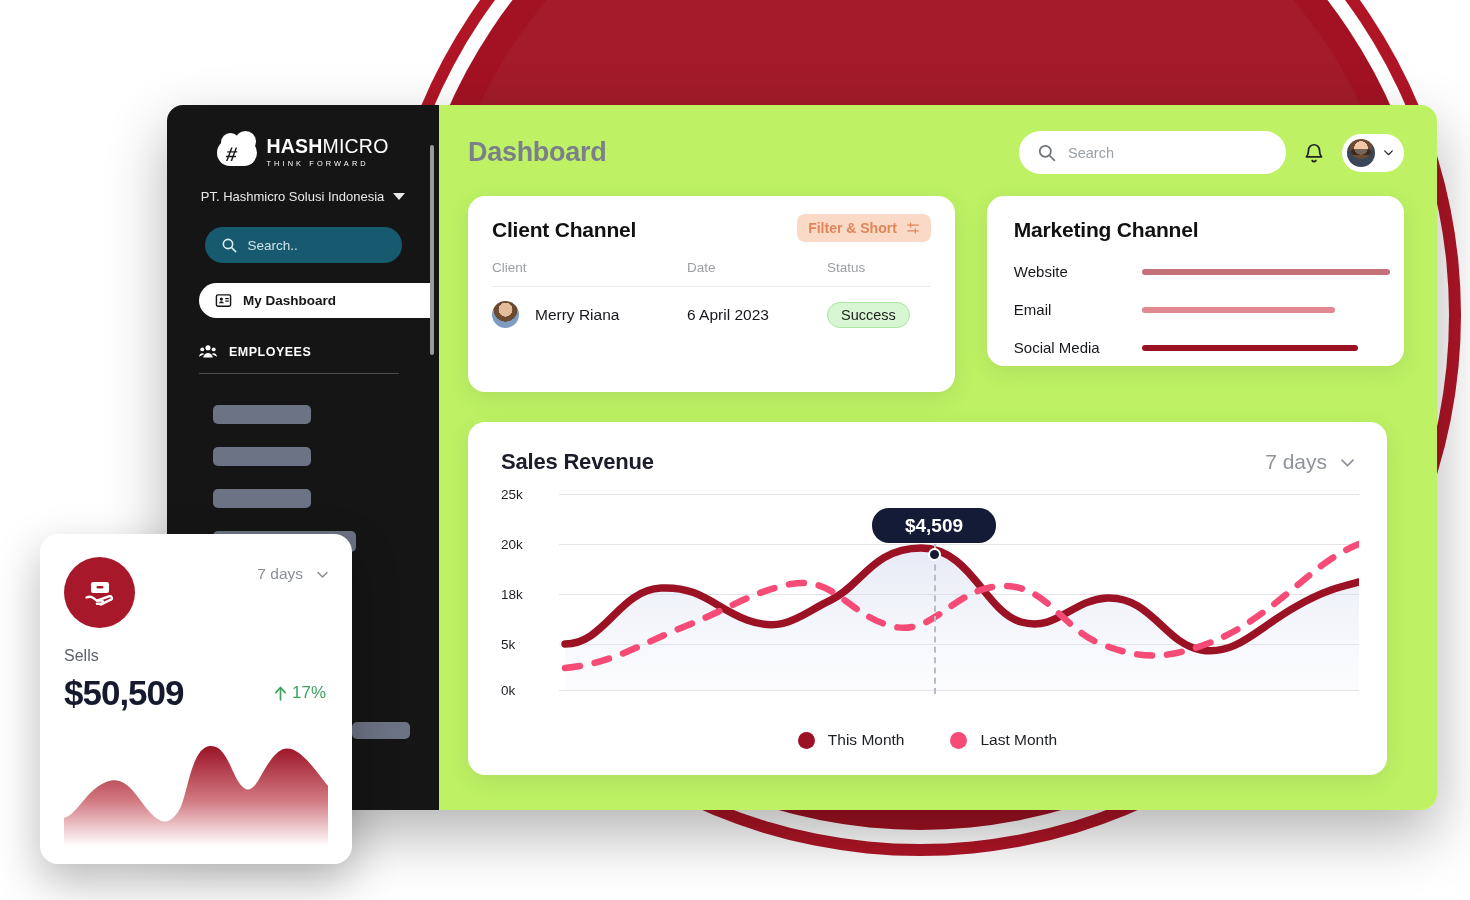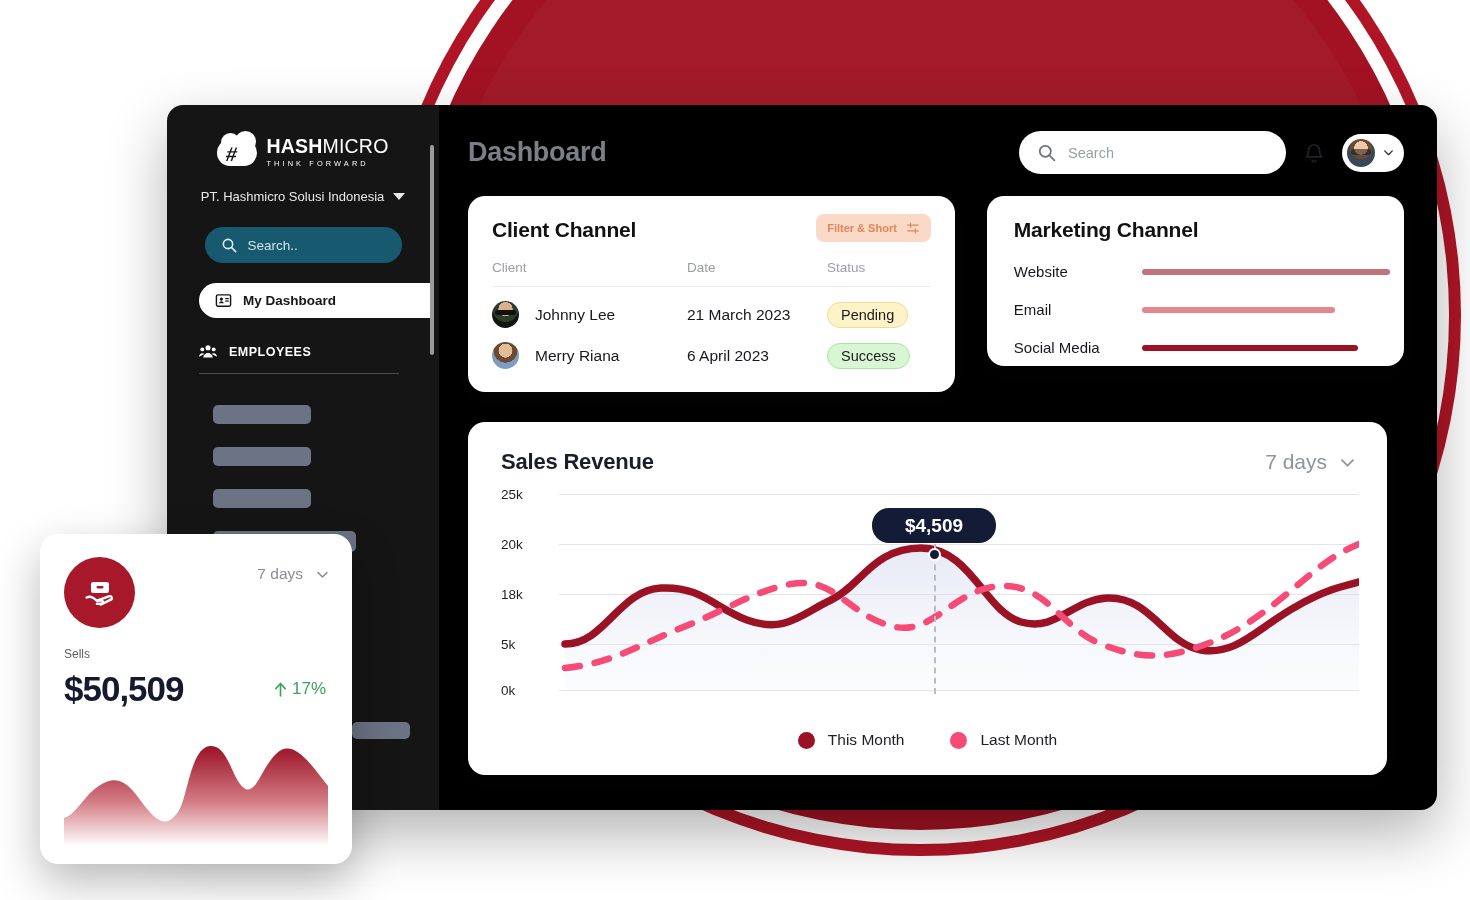--- a/index.html
+++ b/index.html
@@ -99,21 +99,21 @@
   .skel.w3{ width:98px; height:19px; margin-top:23px; }
   .skel.w4{ width:143px; height:21px; margin-top:23px; }
   .skel.w5{ width:58px; height:17px; margin-top:170px; margin-left:185px; }
 
   .side-scroll{
     position:absolute; right:5px; top:40px; width:4px; height:210px;
     background:#9a9a9a; border-radius:2px;
   }
 
   
-  .main{ flex:1; height:100%; background:#000000; position:relative; overflow:hidden; }
+  .main{ flex:1; height:100%; background:#bef264; position:relative; overflow:hidden; }
 
   .topbar{ display:flex; align-items:center; padding:26px 33px 0 29px; }
   .page-title{ color:#7b7f8a; font-size:27px; font-weight:700; letter-spacing:-.3px; }
   .topbar-right{ margin-left:auto; display:flex; align-items:center; gap:17px; }
   .top-search{
     width:267px; height:43px; border-radius:22px; background:#fff;
     display:flex; align-items:center; gap:12px; padding:0 18px;
   }
   .top-search .ph{ color:#9aa0a8; font-size:14.5px; }
   .avatar-pill{
@@ -134,21 +134,21 @@
   .cards-row{ display:flex; gap:32px; padding:22px 33px 0 29px; }
   .card{ background:#fff; border-radius:17px; box-shadow:0 6px 22px rgba(40,40,60,.10); }
   .card-payment{ width:490px; height:196px; padding:22px 24px 0 24px; position:relative; }
   .card-mkt{ width:420px; height:170px; padding:22px 0 0 27px; overflow:hidden; }
 
   .card-title{ font-size:21px; font-weight:700; color:#111; letter-spacing:-.2px; }
   .filter-btn{
     position:absolute; right:24px; top:18px; height:28px; border-radius:8px;
     background:#fbd9c7; display:flex; align-items:center; gap:9px; padding:0 11px;
   }
-  .filter-btn .lbl{ color:#e1865a; font-size:11px; font-weight:600; }
+  .filter-btn .lbl{ color:#e1865a; font-size:14px; font-weight:600; }
 
   table.pay{ width:100%; border-collapse:collapse; margin-top:18px; }
   table.pay th{
     text-align:left; font-size:13.5px; font-weight:400; color:#9c9ea6;
     padding-bottom:11px; border-bottom:1px solid #ececee;
   }
   table.pay td{ padding-top:14px; font-size:15.5px; color:#16181d; }
   .client-cell{ display:flex; align-items:center; gap:16px; }
   .c-av{ width:27px;height:27px;border-radius:50%; flex:0 0 27px; overflow:hidden; position:relative; }
   .c-av.a1{ background:radial-gradient(circle at 50% 30%, #d9b08c 0 30%, #2d3b2a 31% 55%, #141414 56% 100%); }
@@ -197,21 +197,21 @@
     position:absolute; left:40px; top:534px; width:312px; height:330px;
     background:#fff; border-radius:18px; box-shadow:0 18px 46px rgba(0,0,0,.28);
     overflow:hidden;
   }
   .sells-top{ display:flex; align-items:flex-start; padding:23px 22px 0 24px; }
   .sells-icon{
     width:71px;height:71px;border-radius:50%;background:#a7182a;
     display:flex;align-items:center;justify-content:center;
   }
   .sells-range{ margin-left:auto; display:flex; align-items:center; gap:12px; color:#8a8e97; font-size:15.5px; padding-top:8px;}
-  .sells-label{ margin:19px 0 0 24px; font-size:12px; color:#5d6069; }
+  .sells-label{ margin:19px 0 0 24px; font-size:16px; color:#5d6069; }
   .sells-val-row{ display:flex; align-items:center; margin:8px 0 0 24px; padding-right:26px; }
   .sells-val{ font-size:35px; font-weight:700; color:#161a2e; letter-spacing:-1px; }
   .sells-delta{ margin-left:auto; color:#3fa15e; font-size:17px; display:flex; align-items:center; gap:5px; }
   .sells-spark{ position:absolute; left:24px; bottom:18px; width:264px; height:120px; }
 
   svg{ display:block; }
 </style>
 </head>
 <body>
 
@@ -320,30 +320,20 @@
           </div>
           <table class="pay">
             <thead>
               <tr>
                 <th style="width:195px">Client</th>
                 <th style="width:140px">Date</th>
                 <th>Status</th>
               </tr>
             </thead>
             <tbody>
-              <tr>
-                <td>
-                  <span class="client-cell">
-                    <span class="c-av a1"></span>
-                    <span>Johnny Lee</span>
-                  </span>
-                </td>
-                <td>21 March 2023</td>
-                <td><span class="badge pending">Pending</span></td>
-              </tr>
               <tr>
                 <td>
                   <span class="client-cell">
                     <span class="c-av a2"></span>
                     <span>Merry Riana</span>
                   </span>
                 </td>
                 <td>6 April 2023</td>
                 <td><span class="badge success">Success</span></td>
               </tr>

